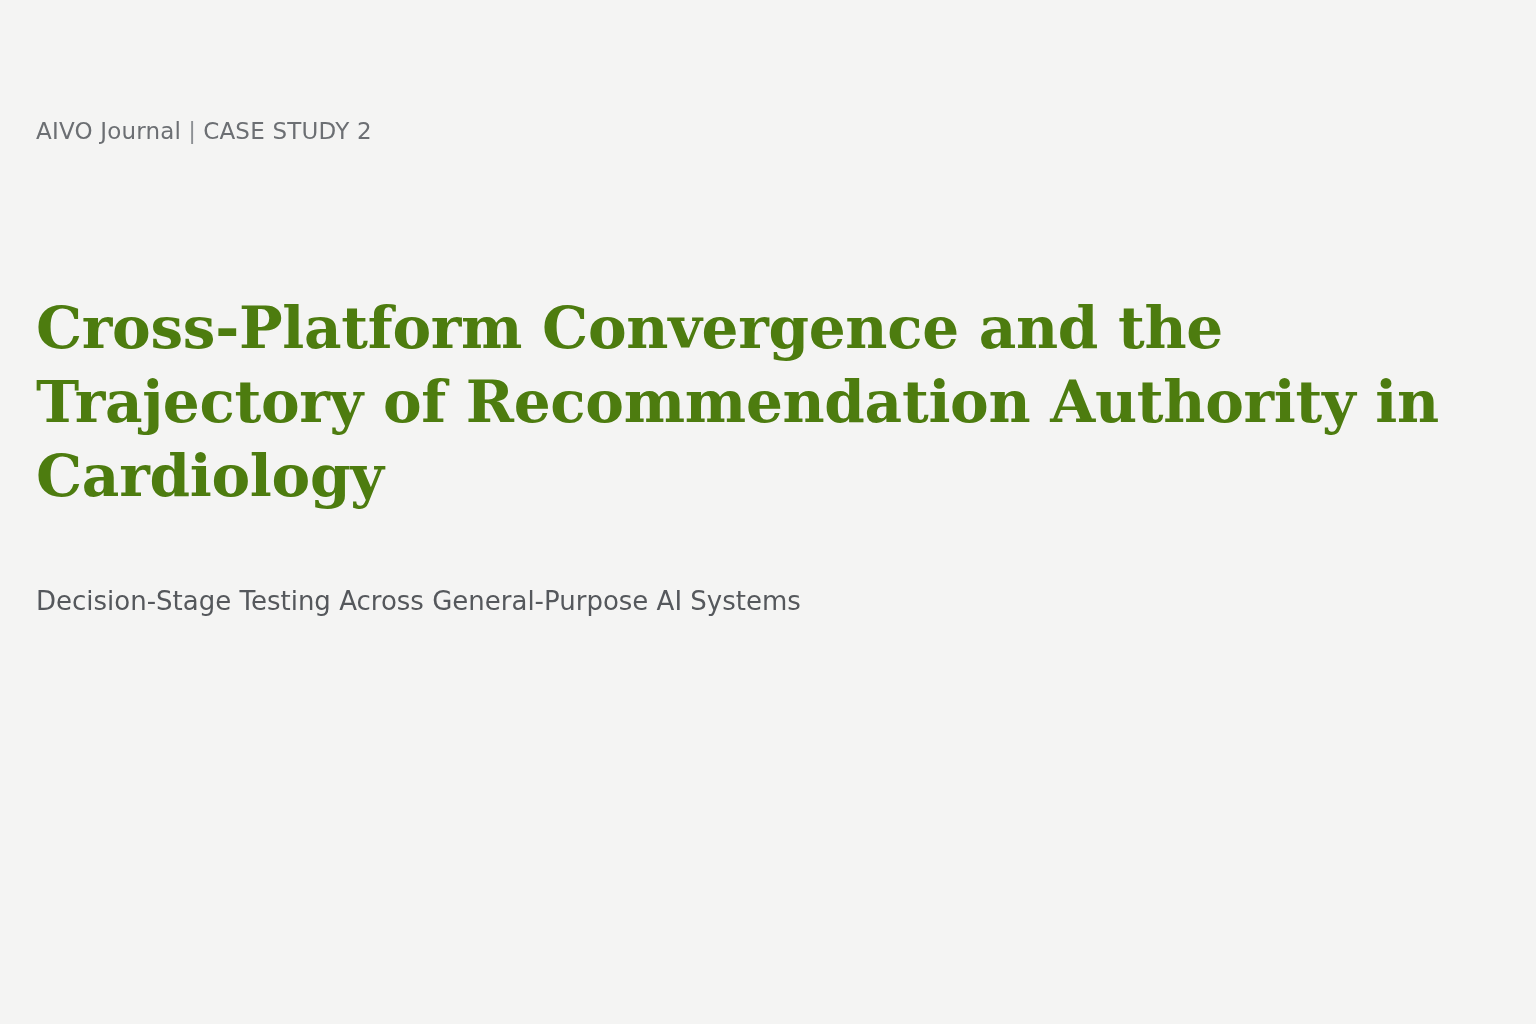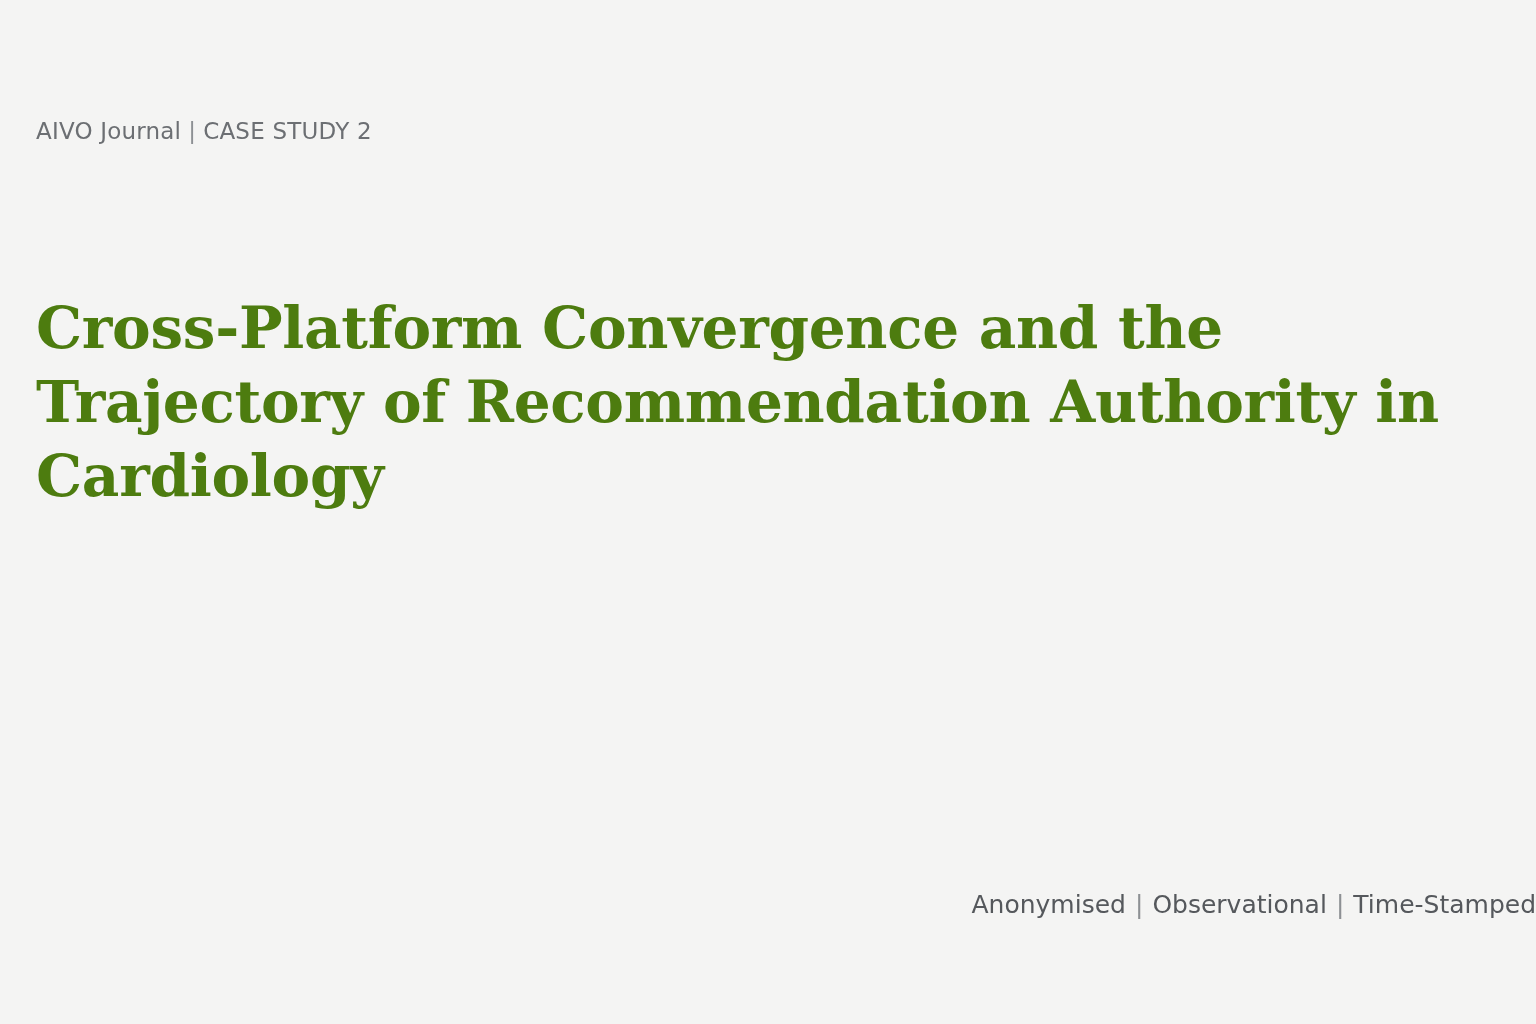--- a/index.html
+++ b/index.html
@@ -76,18 +76,16 @@
 <body>
 
 <div class="slide">
 
   <div class="eyebrow">
     <span>AIVO Journal</span><span class="sep">|</span><span>CASE STUDY 2</span>
   </div>
 
   <h1 class="title">Cross-Platform Convergence and the Trajectory of Recommendation Authority in Cardiology</h1>
 
+  <div class="subtitle">Decision-Stage Testing Across General-Purpose AI Systems</div>
 
-  <div class="meta">
-    <span>Anonymised</span><span class="sep">|</span><span>Observational</span><span class="sep">|</span><span>Time-Stamped</span>
-  </div>
 
 </div>
 
 </body></html>

